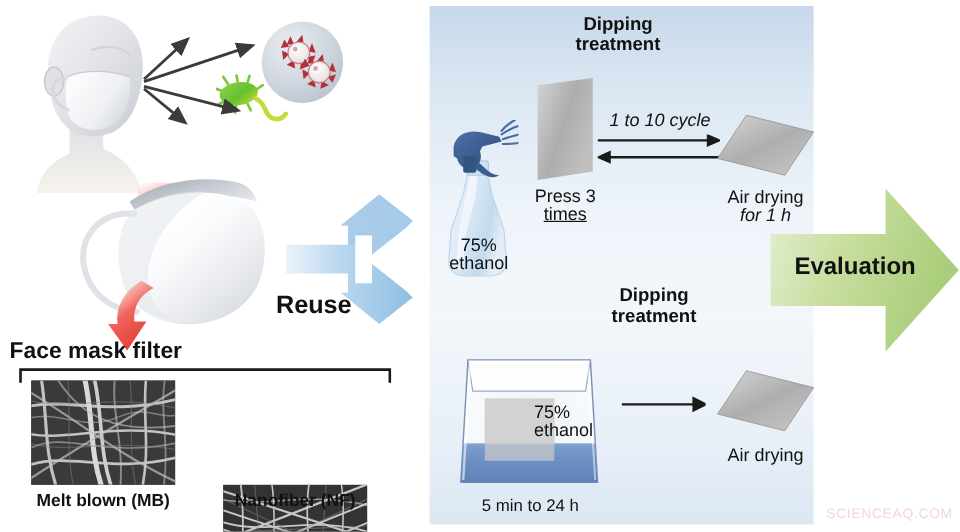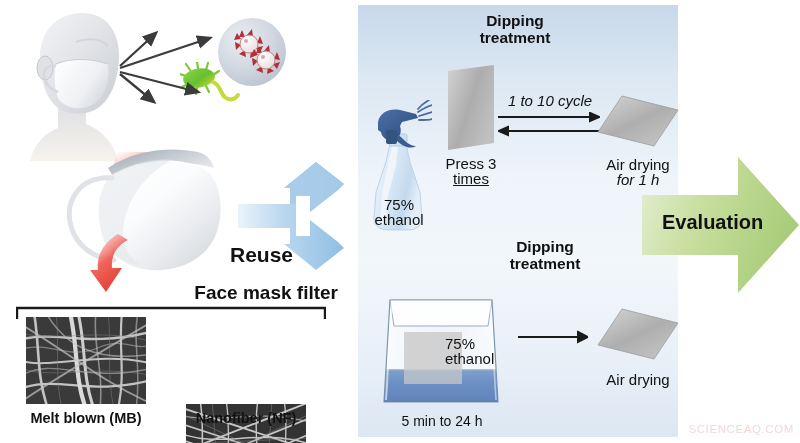--- a/index.html
+++ b/index.html
@@ -219,21 +219,21 @@
         <stop offset="100%" stop-color="#8fbfe4"></stop>
       </linearGradient>
     </defs>
     <path d="M0 46 L52 46 L52 30 L46 30 L78 4 L106 26 L100 32 L72 54 L72 38 L58 38
              L58 78 L72 78 L72 62 L100 84 L106 90 L78 112 L46 86 L52 86 L52 70 L0 70 Z" fill="url(#gReuse)"></path>
     <path d="M52 46 L52 30 L46 30 L78 4 L106 26 L72 54 L72 38 L58 38 L58 46 Z" fill="#a7cbe9" opacity="0.9"></path>
   </svg>
 </div>
 <div class="abs nosel lbl lbl-b" style="left:230px;top:202px;width:96px;font-size:21px;font-weight:bold;text-align:left;margin-top:45px;">Reuse</div>
 
-<div class="abs nosel lbl-b" style="left:8px;top:282px;width:330px;text-align:right;font-size:19px;font-weight:bold;">Face mask filter</div>
+<div class="abs nosel lbl-b" style="left:8px;top:282px;width:330px;text-align:left;font-size:19px;font-weight:bold;">Face mask filter</div>
 
 <div class="abs nosel" style="left:16px;top:306px;width:310px;height:14px;">
   <svg width="310" height="14" viewBox="0 0 310 14">
     <path d="M1 13 L1 2 L309 2 L309 13" fill="none" stroke="#1a1a1a" stroke-width="2.4"></path>
   </svg>
 </div>
 
 <div class="abs sem" style="left:26px;top:317px;width:120px;height:87px;">
   <svg width="120" height="87" viewBox="0 0 120 87" preserveAspectRatio="none">
     <rect width="120" height="87" fill="#3a3a3a"></rect>

